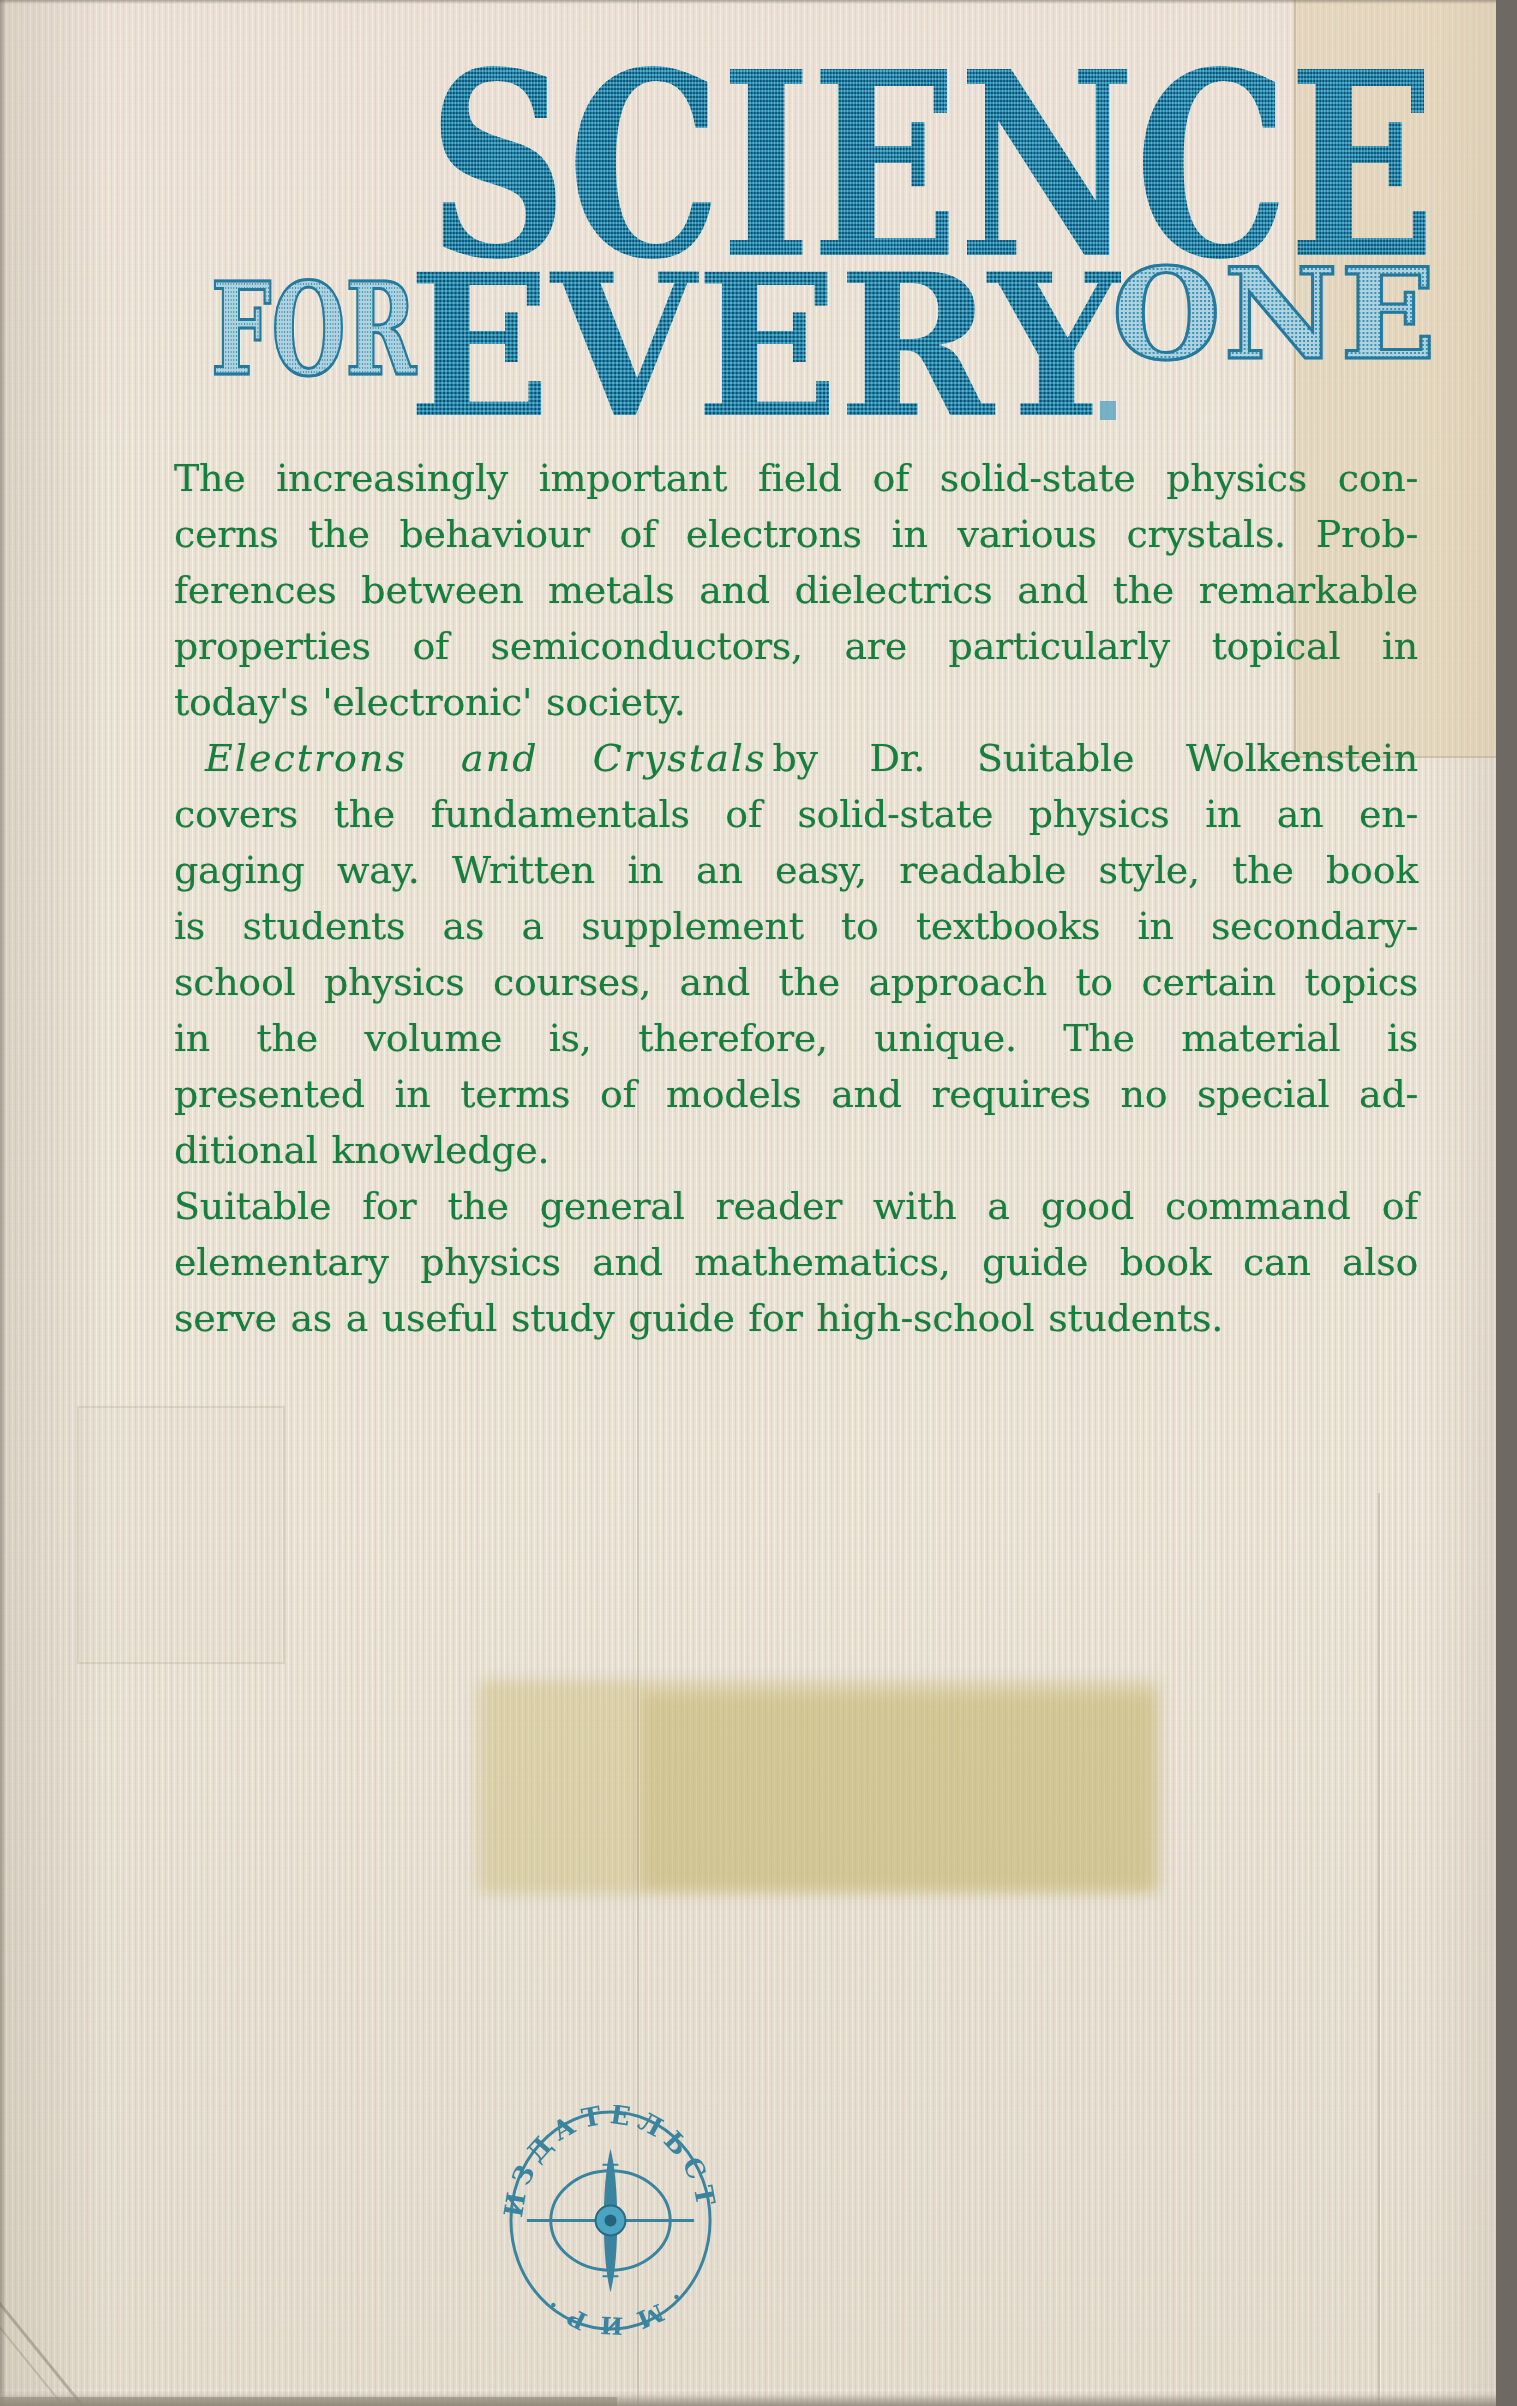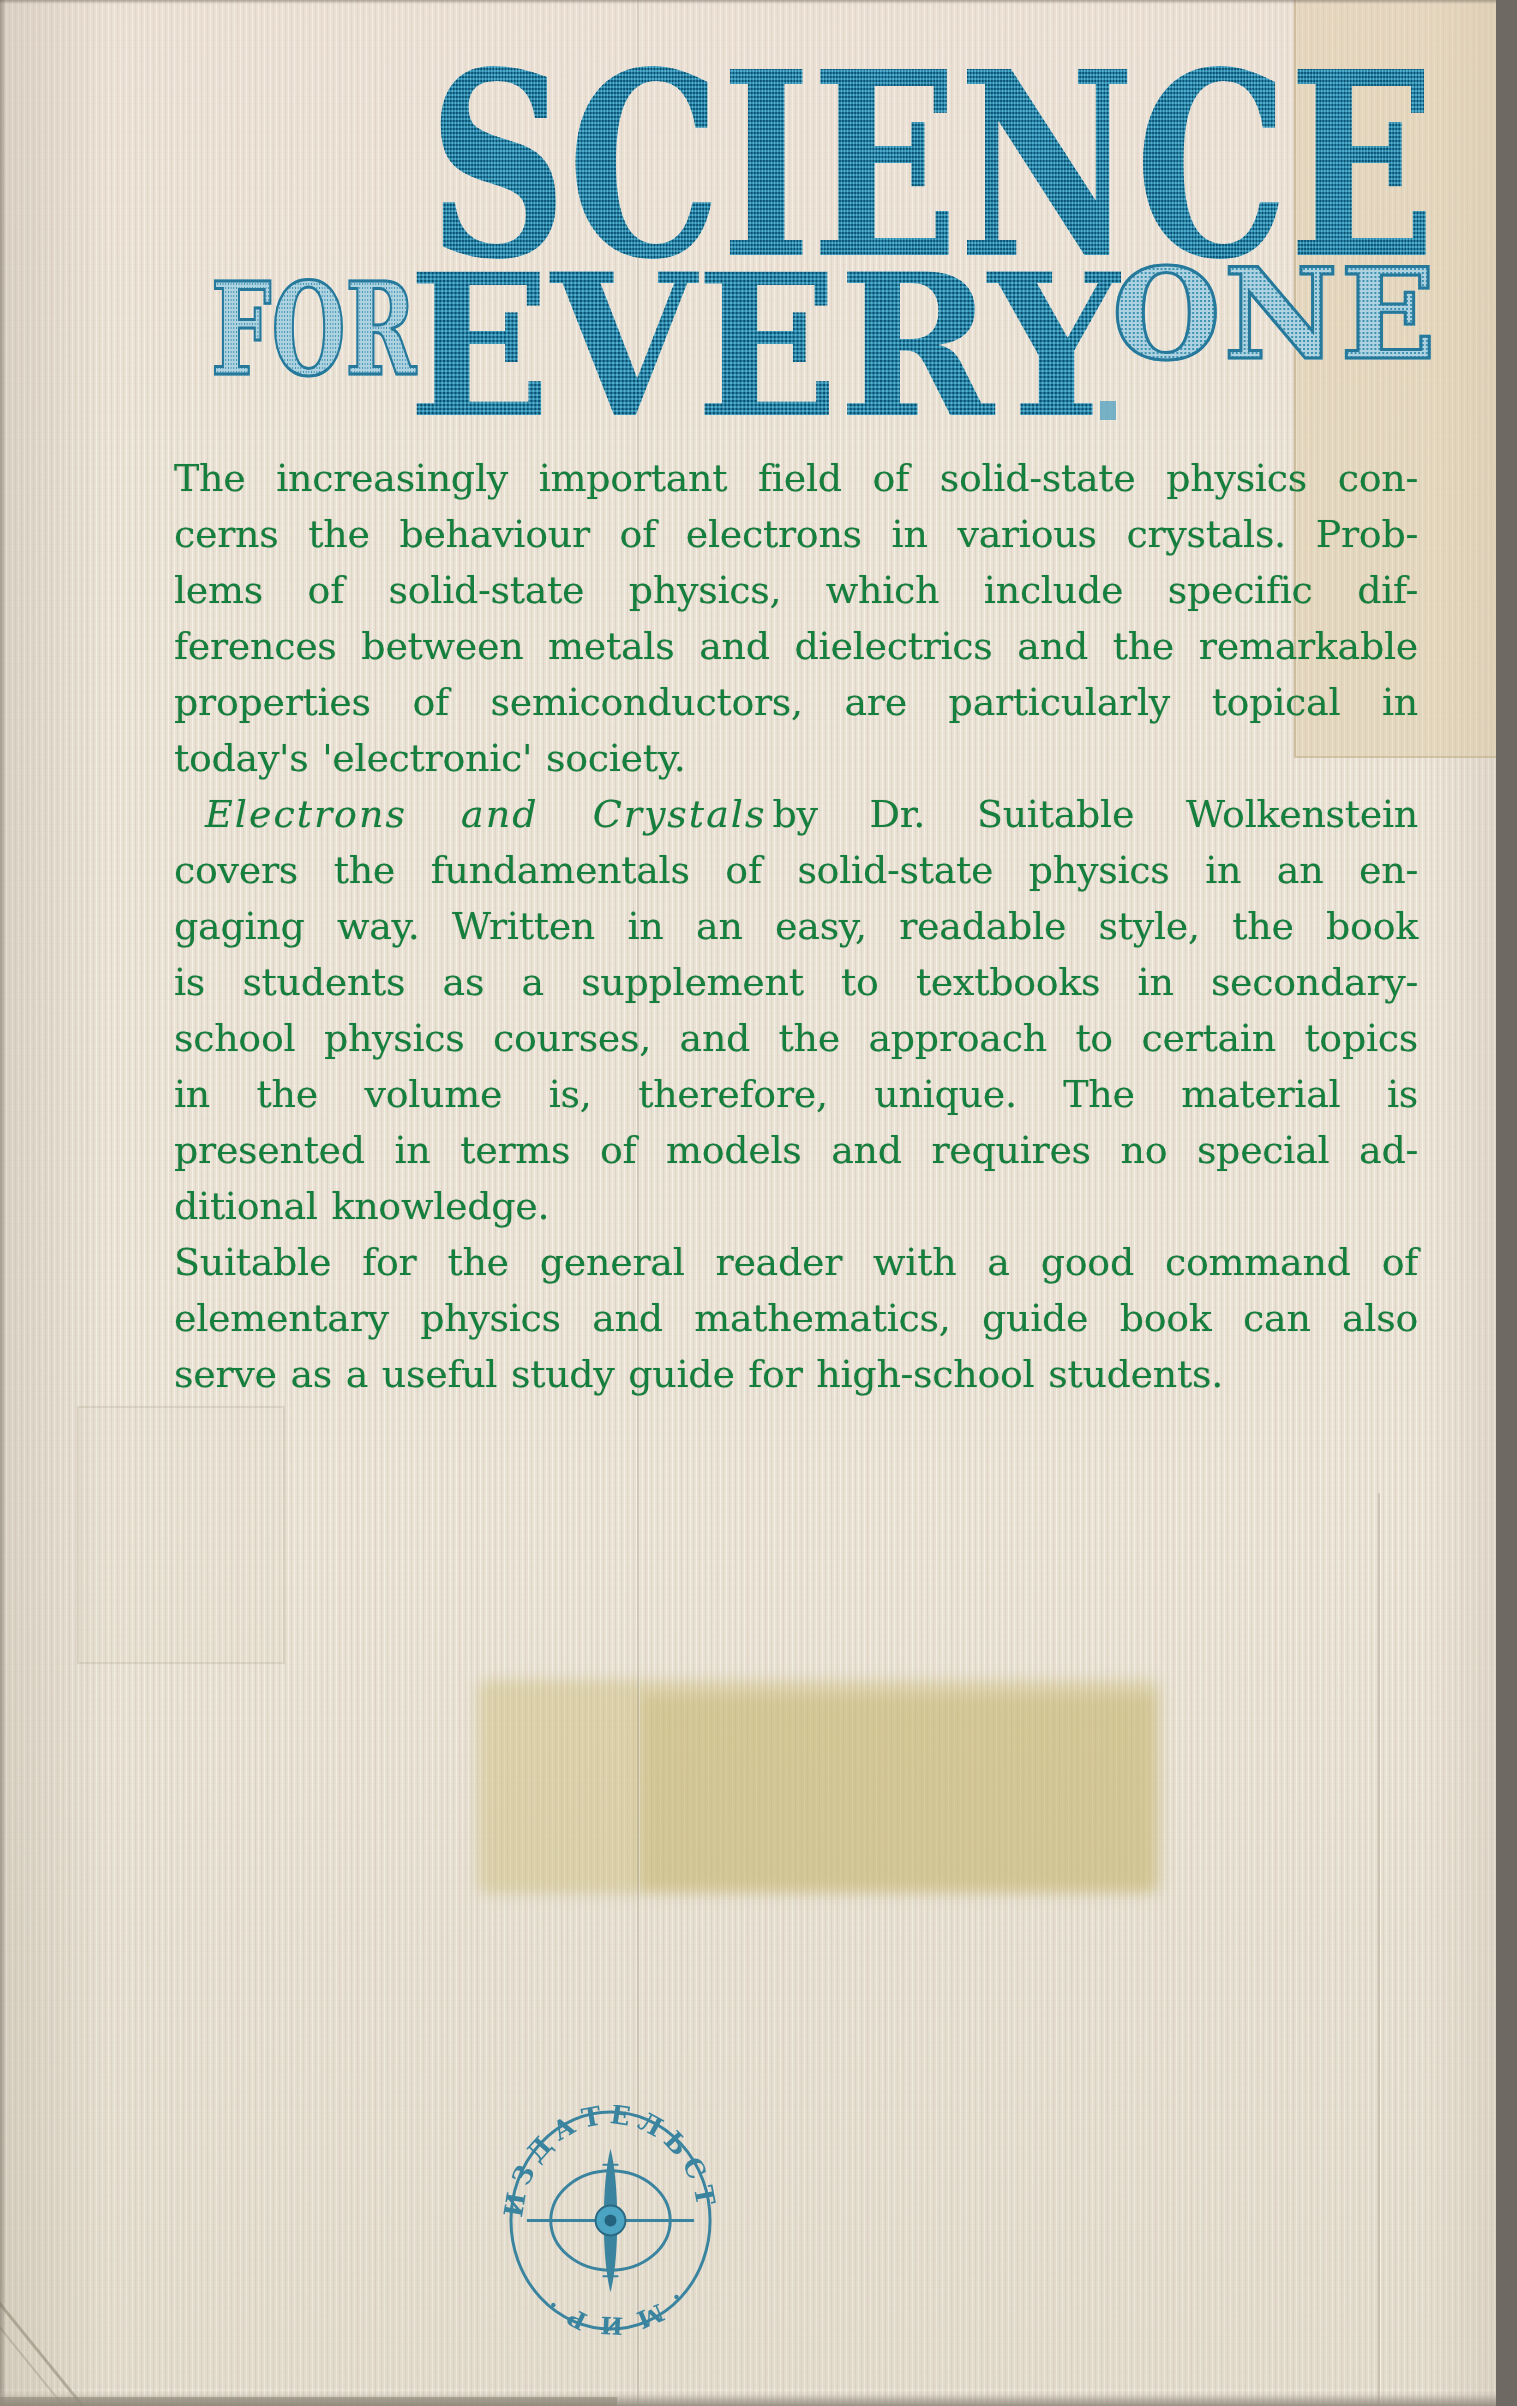--- a/index.html
+++ b/index.html
@@ -104,21 +104,20 @@
   <div class="tone blue-fleck"></div>
 
   <div class="hw solid w-science">SCIENCE</div>
   <div class="hw light w-for">FOR</div>
   <div class="hw solid w-every">EVERY</div>
   <div class="hw light w-one">ONE</div>
 
   <div class="blurb">
     <div class="ln">The increasingly important field of solid-state physics con-</div>
     <div class="ln">cerns the behaviour of electrons in various crystals. Prob-</div>
-    <div class="ln">lems of solid-state physics, which include specific dif-</div>
     <div class="ln">ferences between metals and dielectrics and the remarkable</div>
     <div class="ln">properties of semiconductors, are particularly topical in</div>
     <div class="ln end">today's 'electronic' society.</div>
     <div class="ln"><span class="ital">Electrons and Crystals</span><span>by Dr. Suitable Wolkenstein</span></div>
     <div class="ln">covers the fundamentals of solid-state physics in an en-</div>
     <div class="ln">gaging way. Written in an easy, readable style, the book</div>
     <div class="ln">is students as a supplement to textbooks in secondary-</div>
     <div class="ln">school physics courses, and the approach to certain topics</div>
     <div class="ln">in the volume is, therefore, unique. The material is</div>
     <div class="ln">presented in terms of models and requires no special ad-</div>

